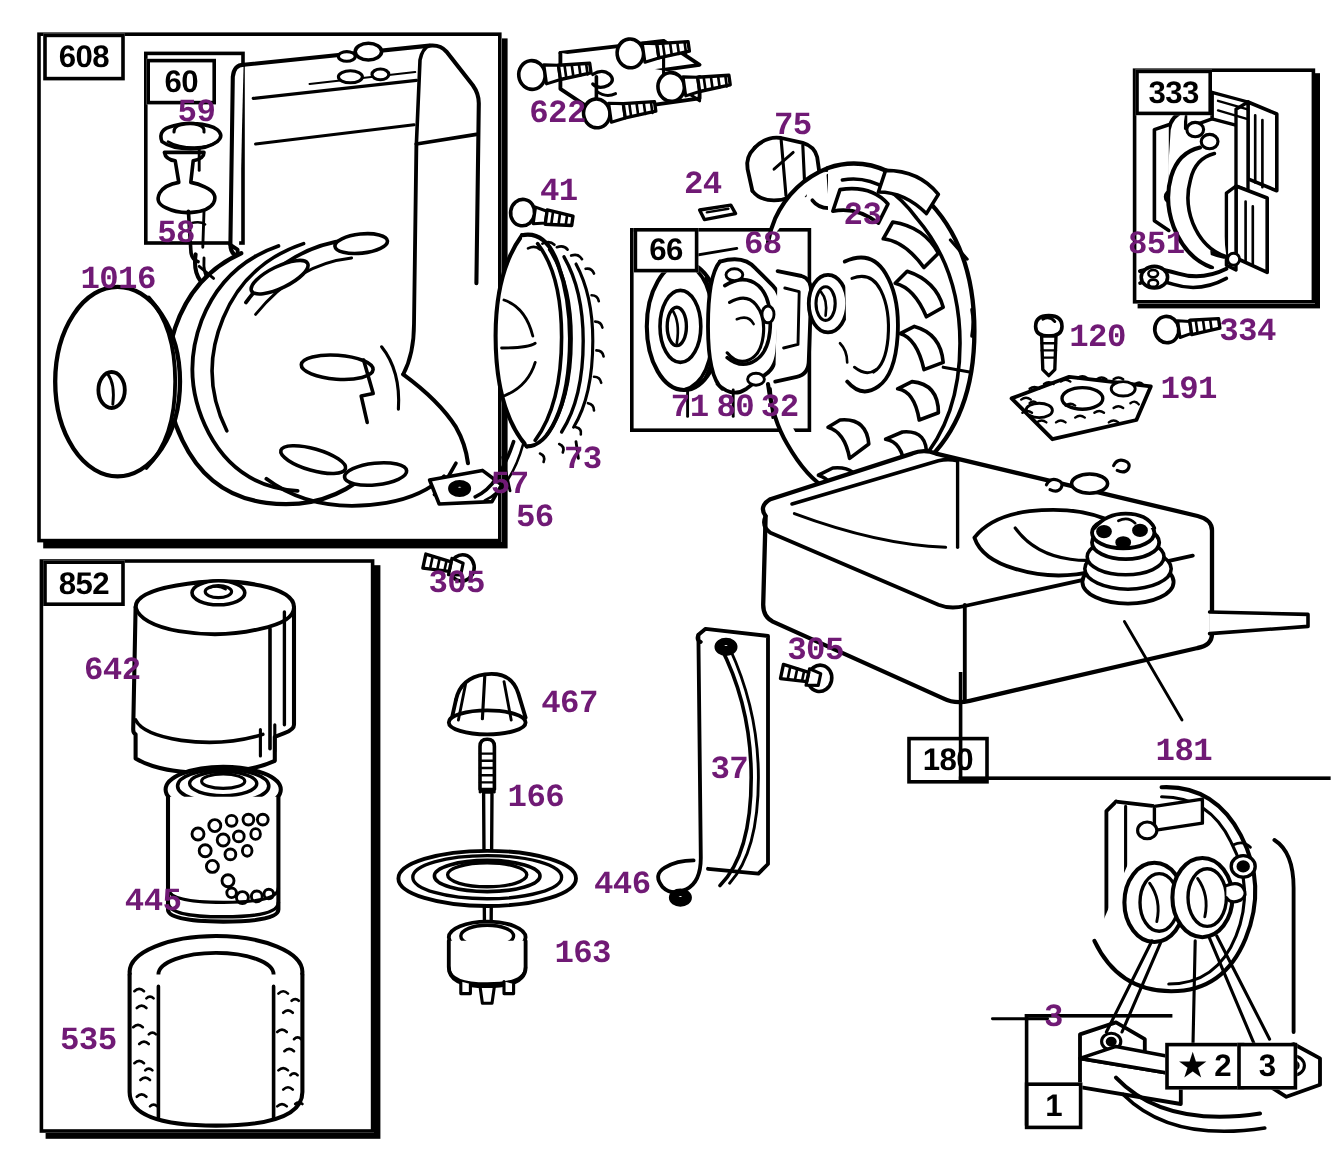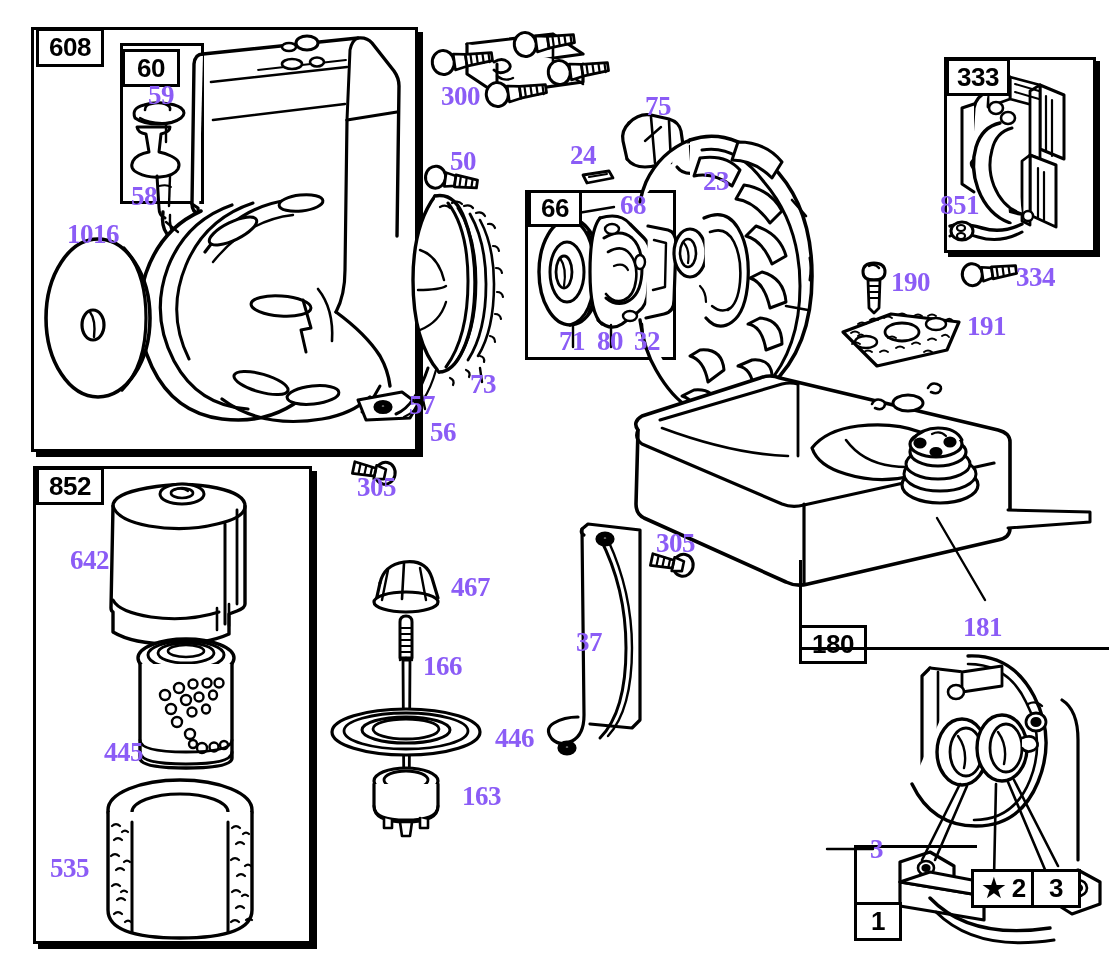--- a/index.html
+++ b/index.html
@@ -1,20 +1,20 @@
 <!DOCTYPE html>
 <html><head>
 <meta charset="utf-8">
 <title>Engine Parts Exploded Diagram</title>
 <style>
   html,body{margin:0;padding:0;background:#ffffff;}
   body{font-family:"Liberation Sans", sans-serif;}
   #sheet{position:relative;width:1109px;height:961px;background:#ffffff;overflow:hidden;}
   svg.layer{position:absolute;left:0;top:0;width:1109px;height:961px;}
-  .lbl{position:absolute;font-family:Liberation Serif, serif;font-weight:bold;color:#8b5cf6;
+  .lbl{position:absolute;font-family:Liberation Mono, monospace;font-weight:bold;color:#701a75;
        line-height:1;white-space:nowrap;letter-spacing:-0.5px;}
   .lbl-num{font-size:27px;}
   .boxnum{position:absolute;border:3px solid #000;background:#fff;
           font-weight:bold;font-size:26px;display:flex;align-items:center;justify-content:center;
           font-family:"Liberation Sans", sans-serif;color:#000;letter-spacing:-0.5px;}
   .group-frame{position:absolute;border:3px solid #000;background:transparent;
                box-shadow:5px 5px 0 0 #000;}
   .group-frame.thin{box-shadow:4px 4px 0 0 #000;}
   .inset-frame{position:absolute;border:3px solid #000;background:#fff;}
 </style>
@@ -537,57 +537,57 @@
         <path d="M873,849 l-46,0"></path>
       </g>
     </g>
   </svg>
 
   <div class="boxnum" style="left:36px;top:28px;width:62px;height:33px;">608</div>
   <div class="boxnum" style="left:122px;top:49px;width:52px;height:32px;">60</div>
   <div class="boxnum" style="left:528px;top:190px;width:48px;height:31px;">66</div>
   <div class="boxnum" style="left:946px;top:58px;width:58px;height:32px;">333</div>
   <div class="boxnum" style="left:36px;top:467px;width:62px;height:32px;">852</div>
-  <div class="boxnum" style="left:799px;top:614px;width:62px;height:33px;margin-top:11px;">180</div>
+  <div class="boxnum" style="left:756px;top:614px;width:62px;height:33px;">180</div>
   <div class="boxnum" style="left:854px;top:902px;width:42px;height:33px;">1</div>
   <div class="boxnum" style="left:971px;top:869px;width:60px;height:33px;">★ 2</div>
   <div class="boxnum" style="left:1031px;top:869px;width:44px;height:33px;">3</div>
 
   <div style="position:absolute;left:799px;top:560px;width:340px;height:87px;
               border-left:3px solid #000;border-bottom:3px solid #000;"></div>
   <div style="position:absolute;left:854px;top:845px;width:0;height:0;
               border-left:3px solid #000;"></div>
   <div style="position:absolute;left:854px;top:845px;width:120px;height:90px;
               border-left:3px solid #000;border-top:3px solid #000;"></div>
 
   <div class="lbl lbl-num" style="left:148px;top:82px;">59</div>
   <div class="lbl lbl-num" style="left:131px;top:183px;">58</div>
   <div class="lbl lbl-num" style="left:67px;top:221px;">1016</div>
-  <div class="lbl lbl-num" style="left:441px;top:83px;">300</div>
-  <div class="lbl lbl-num" style="left:450px;top:148px;">50</div>
+  <div class="lbl lbl-num" style="left:441px;top:83px;">622</div>
+  <div class="lbl lbl-num" style="left:450px;top:148px;">41</div>
   <div class="lbl lbl-num" style="left:570px;top:142px;">24</div>
   <div class="lbl lbl-num" style="left:645px;top:93px;">75</div>
   <div class="lbl lbl-num" style="left:703px;top:168px;">23</div>
   <div class="lbl lbl-num" style="left:620px;top:192px;">68</div>
   <div class="lbl lbl-num" style="left:559px;top:328px;">71</div>
   <div class="lbl lbl-num" style="left:597px;top:328px;">80</div>
   <div class="lbl lbl-num" style="left:634px;top:328px;">32</div>
   <div class="lbl lbl-num" style="left:470px;top:371px;">73</div>
   <div class="lbl lbl-num" style="left:409px;top:392px;">57</div>
   <div class="lbl lbl-num" style="left:430px;top:419px;">56</div>
   <div class="lbl lbl-num" style="left:357px;top:474px;">305</div>
   <div class="lbl lbl-num" style="left:940px;top:192px;">851</div>
   <div class="lbl lbl-num" style="left:1016px;top:264px;">334</div>
-  <div class="lbl lbl-num" style="left:891px;top:269px;">190</div>
+  <div class="lbl lbl-num" style="left:891px;top:269px;">120</div>
   <div class="lbl lbl-num" style="left:967px;top:313px;">191</div>
   <div class="lbl lbl-num" style="left:963px;top:614px;">181</div>
   <div class="lbl lbl-num" style="left:70px;top:547px;">642</div>
   <div class="lbl lbl-num" style="left:104px;top:704px;margin-top:35px;">445</div>
   <div class="lbl lbl-num" style="left:50px;top:855px;">535</div>
   <div class="lbl lbl-num" style="left:451px;top:574px;">467</div>
   <div class="lbl lbl-num" style="left:423px;top:653px;text-align:center;">166</div>
   <div class="lbl lbl-num" style="left:495px;top:725px;">446</div>
   <div class="lbl lbl-num" style="left:462px;top:783px;">163</div>
-  <div class="lbl lbl-num" style="left:576px;top:629px;">37</div>
+  <div class="lbl lbl-num" style="left:592px;top:629px;">37</div>
   <div class="lbl lbl-num" style="left:656px;top:530px;">305</div>
   <div class="lbl lbl-num" style="left:870px;top:836px;">3</div>
 
 </div>
 
 </body></html>

